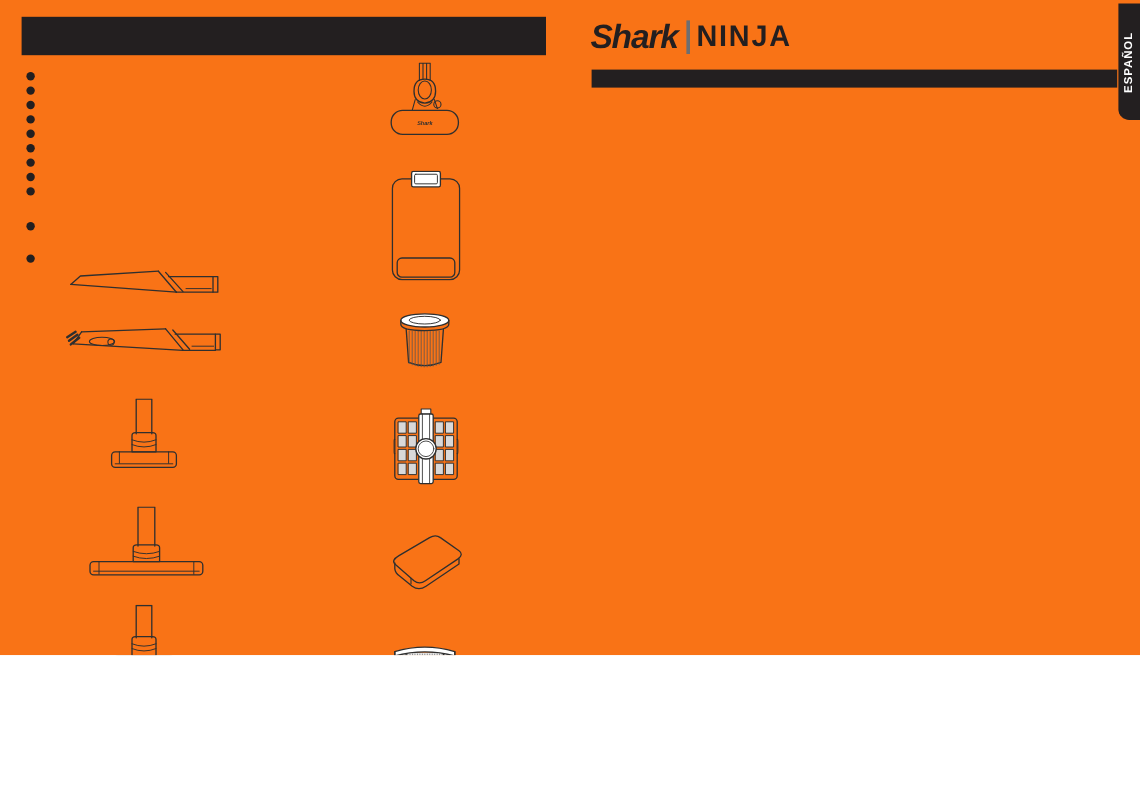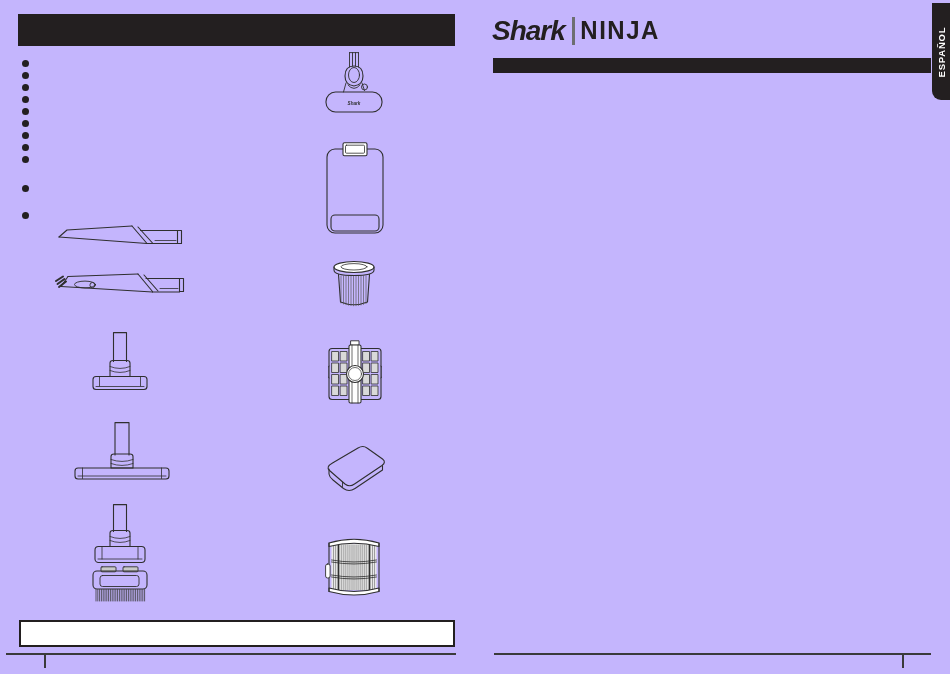--- a/index.html
+++ b/index.html
@@ -1,17 +1,17 @@
 <!DOCTYPE html>
 <html><head>
 <meta charset="utf-8">
 <style>
   html,body{margin:0;padding:0;background:#ffffff;}
   #canvas{
-    position:relative;width:950px;height:674px;background:#c4b5fd;overflow:hidden;
+    position:relative;width:950px;height:546px;background:#f97316;overflow:hidden;
     font-family:"Liberation Sans",sans-serif;color:#231f20;
   }
   .abs{position:absolute;}
   
   .header-bar{left:18px;top:14px;width:437px;height:32px;background:#231f20;}
   .bullets{left:22px;top:60px;display:flex;flex-direction:column;gap:5px;}
   .dot{width:7px;height:7px;border-radius:50%;background:#231f20;}
   .dot.g2{margin-top:17px;}
   .dot.g3{margin-top:15px;}
   .bottom-box{left:19px;top:620px;width:436px;height:27px;border:2px solid #231f20;box-sizing:border-box;background:#fff;}

